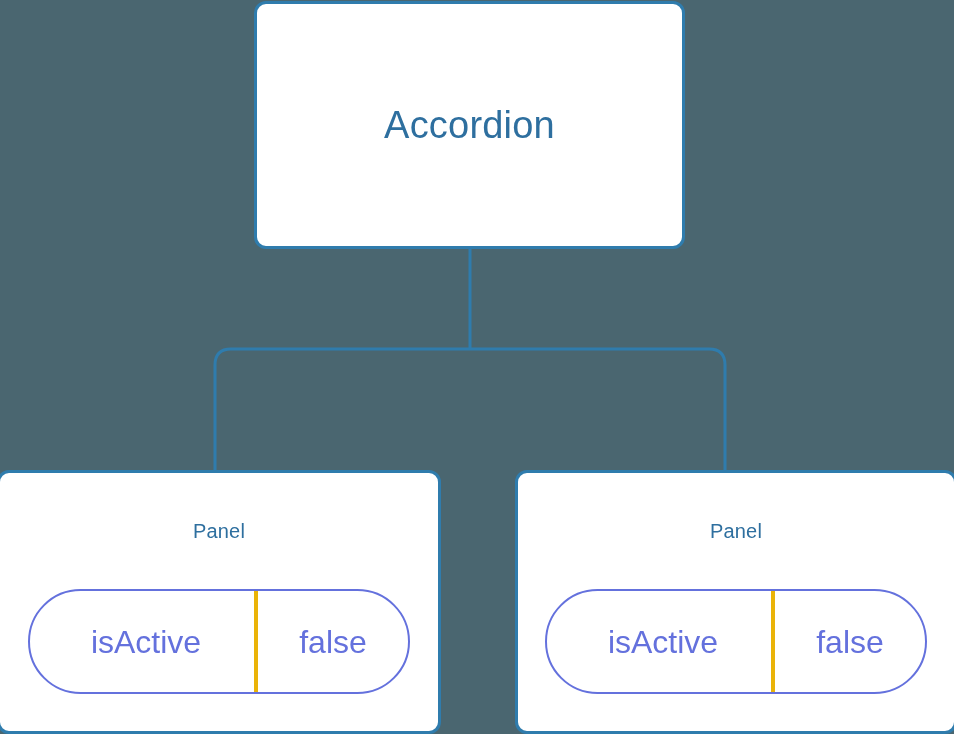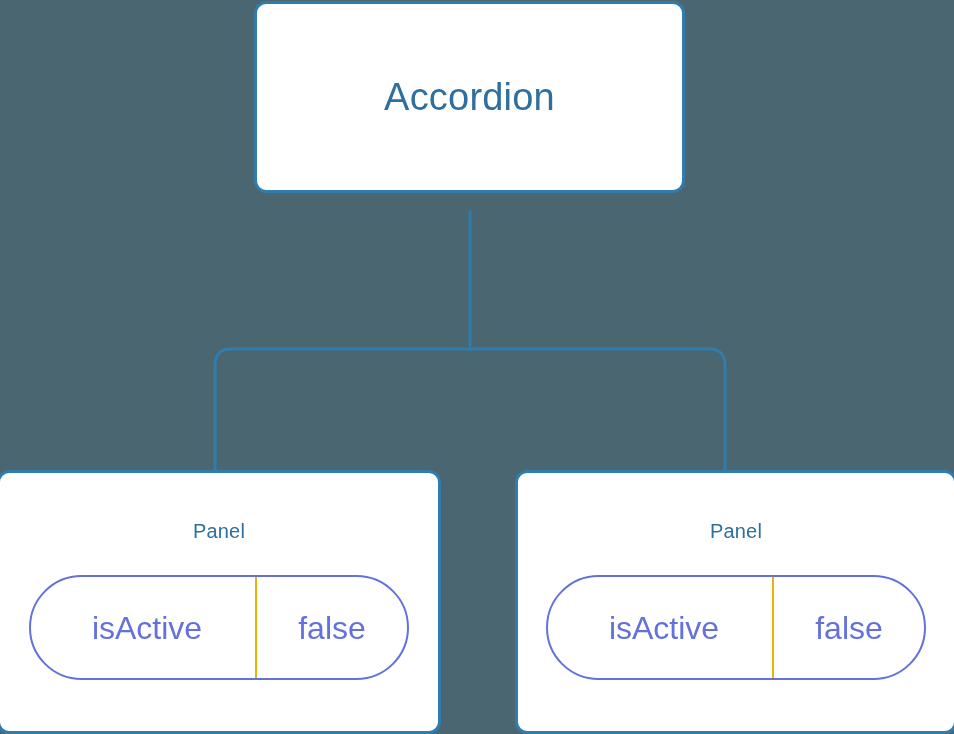--- a/index.html
+++ b/index.html
@@ -41,21 +41,21 @@
     z-index: 2;
     display: flex;
     flex-direction: column;
     align-items: center;
   }
 
   .node-root {
     left: 254px;
     top: 1px;
     width: 431px;
-    height: 192px;
+    height: 248px;
     justify-content: center;
   }
 
   .node-leaf-left {
     left: -3px;
     top: 470px;
     width: 444px;
     height: 264px;
     padding-top: 40px;
   }
@@ -82,21 +82,21 @@
 
   .node-leaf-left .node-title,
   .node-leaf-right .node-title {
     font-size: 20px;
     line-height: 36px;
   }
 
   
   .prop-pill {
     box-sizing: border-box;
-    margin-top: 26px;
+    margin-top: 40px;
     height: 105px;
     border: 2px solid #6471dd;
     border-radius: 53px;
     display: flex;
     align-items: stretch;
     background: transparent;
     overflow: hidden;
   }
 
   .prop-key,
@@ -110,21 +110,21 @@
     white-space: nowrap;
   }
 
   .prop-key {
     width: 216px;
     padding-left: 8px;
   }
 
   .prop-value {
     width: 150px;
-    border-left: 2px solid #eab308;
+    border-left: 4px solid #eab308;
   }
 </style>
 </head>
 <body>
 
 <div id="diagram-root">
 
   <svg class="edge-layer" viewBox="0 0 954 734" width="954" height="734" xmlns="http://www.w3.org/2000/svg" fill="none">
 
     <path d="M470,211 L470,349" stroke="#2f7cad" stroke-width="3" fill="none"></path>

